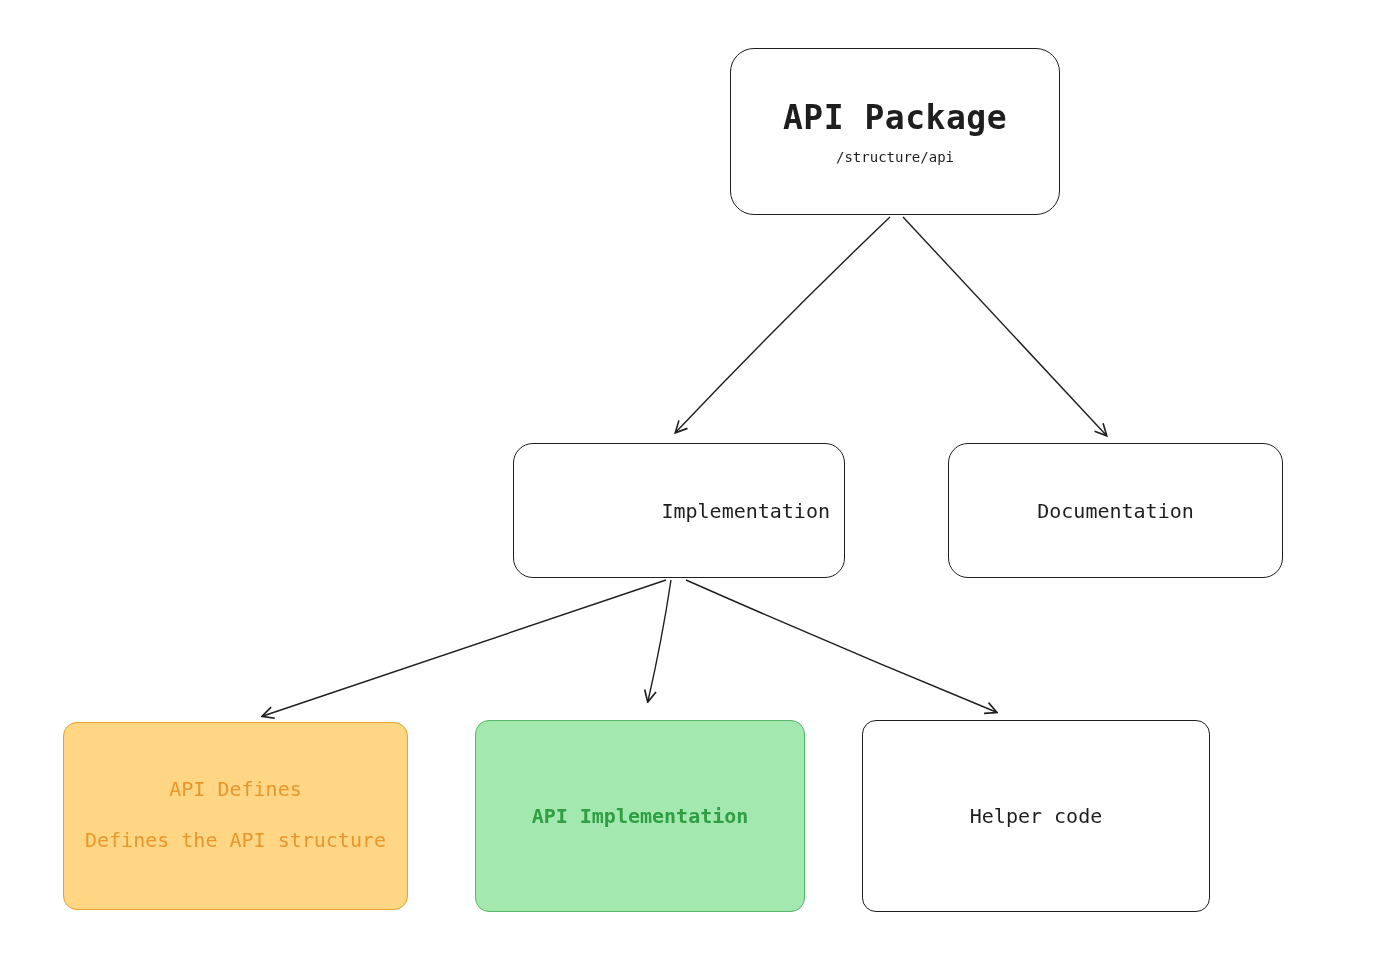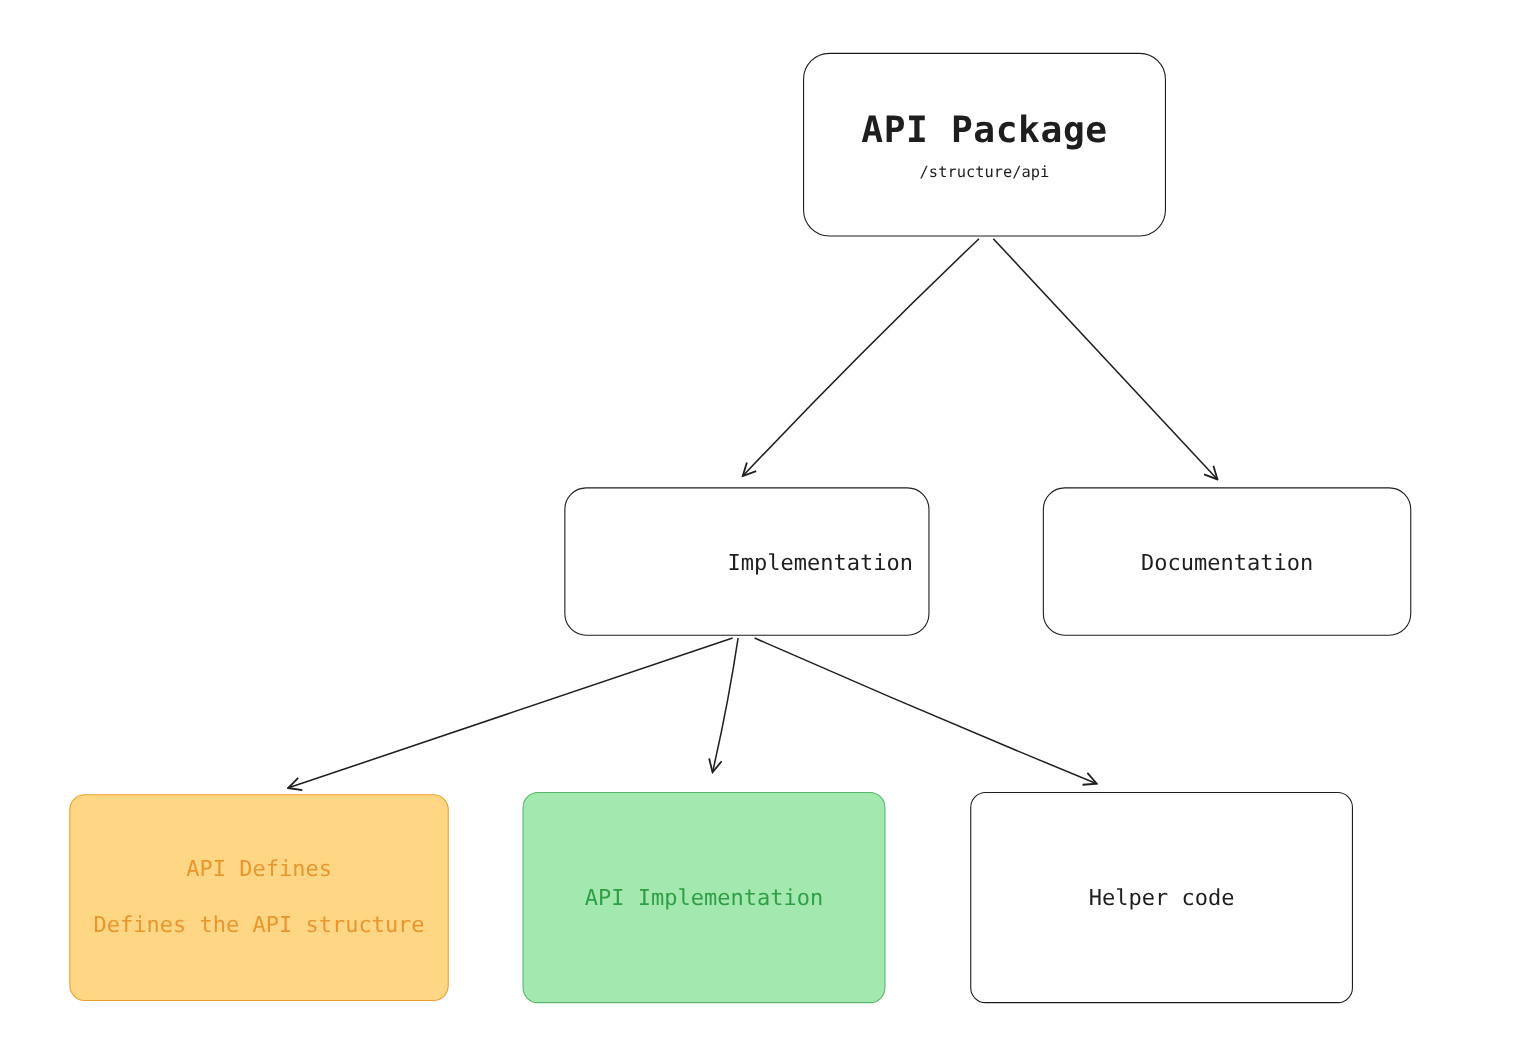--- a/index.html
+++ b/index.html
@@ -46,23 +46,24 @@
   
   .node-api-contract {
     left: 63px; top: 722px; width: 345px; height: 188px;
     background: #ffd784; border-color: #eb9f2e; color: #e8962d;
     border-radius: 14px;
   }
   .node-api-implementation {
     left: 475px; top: 720px; width: 330px; height: 192px;
     background: #a3e9af; border-color: #58b76c; color: #2f9e44;
     border-radius: 14px;
+    font-weight: bold;
   }
   .node-helper-code {
-    left: 882px; top: 720px; width: 348px; height: 192px;
+    left: 862px; top: 720px; width: 348px; height: 192px;
     border-radius: 14px;
   }
   .node-title-sm { font-size: 20px; }
   .node-desc {
     white-space: pre-line;
     font-size: 20px;
     line-height: 1.5;
     margin-top: 24px;
   }
   .edge-line {

